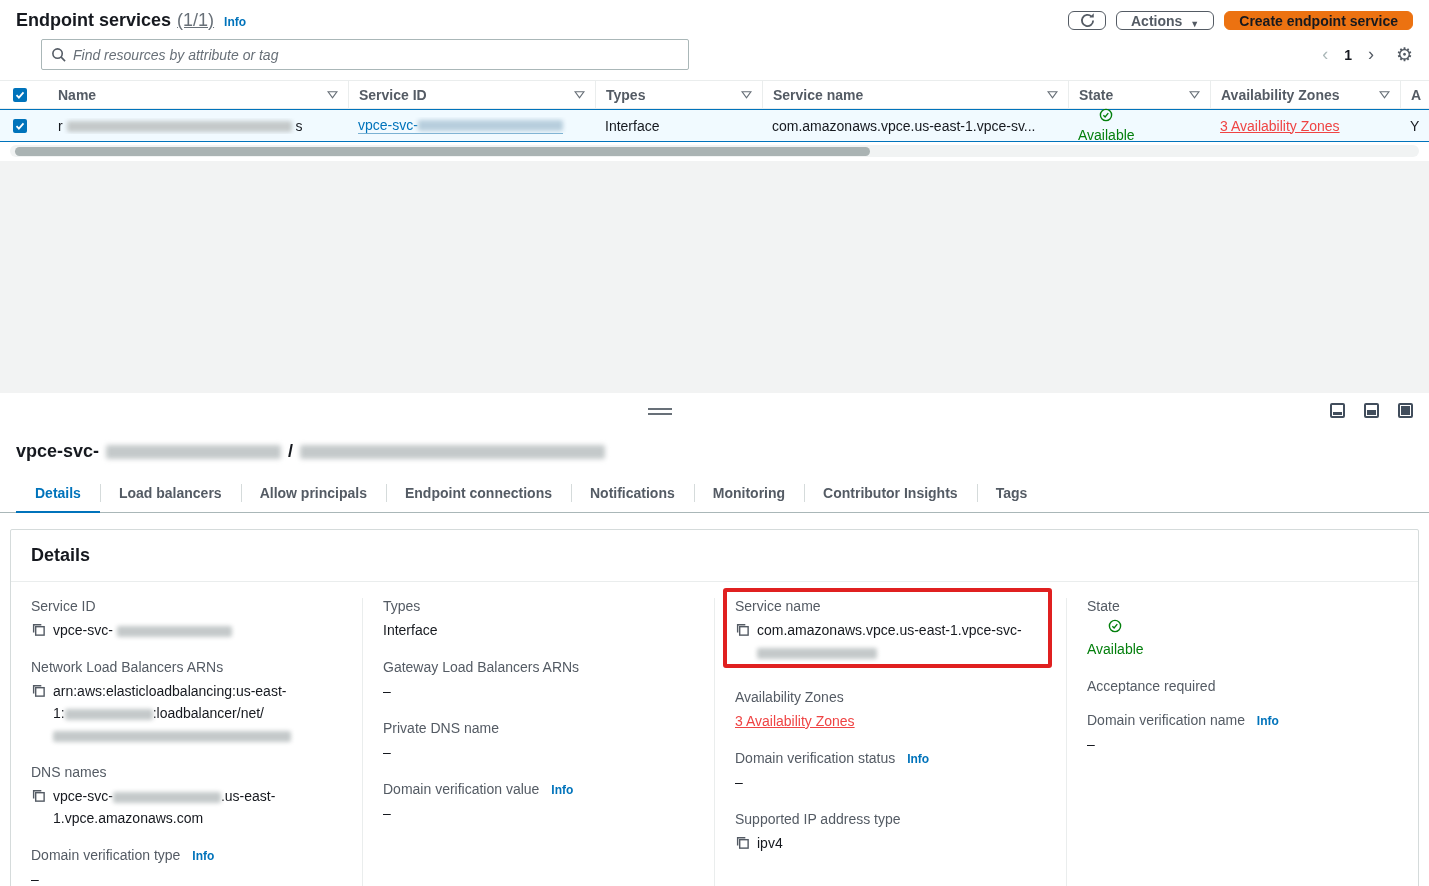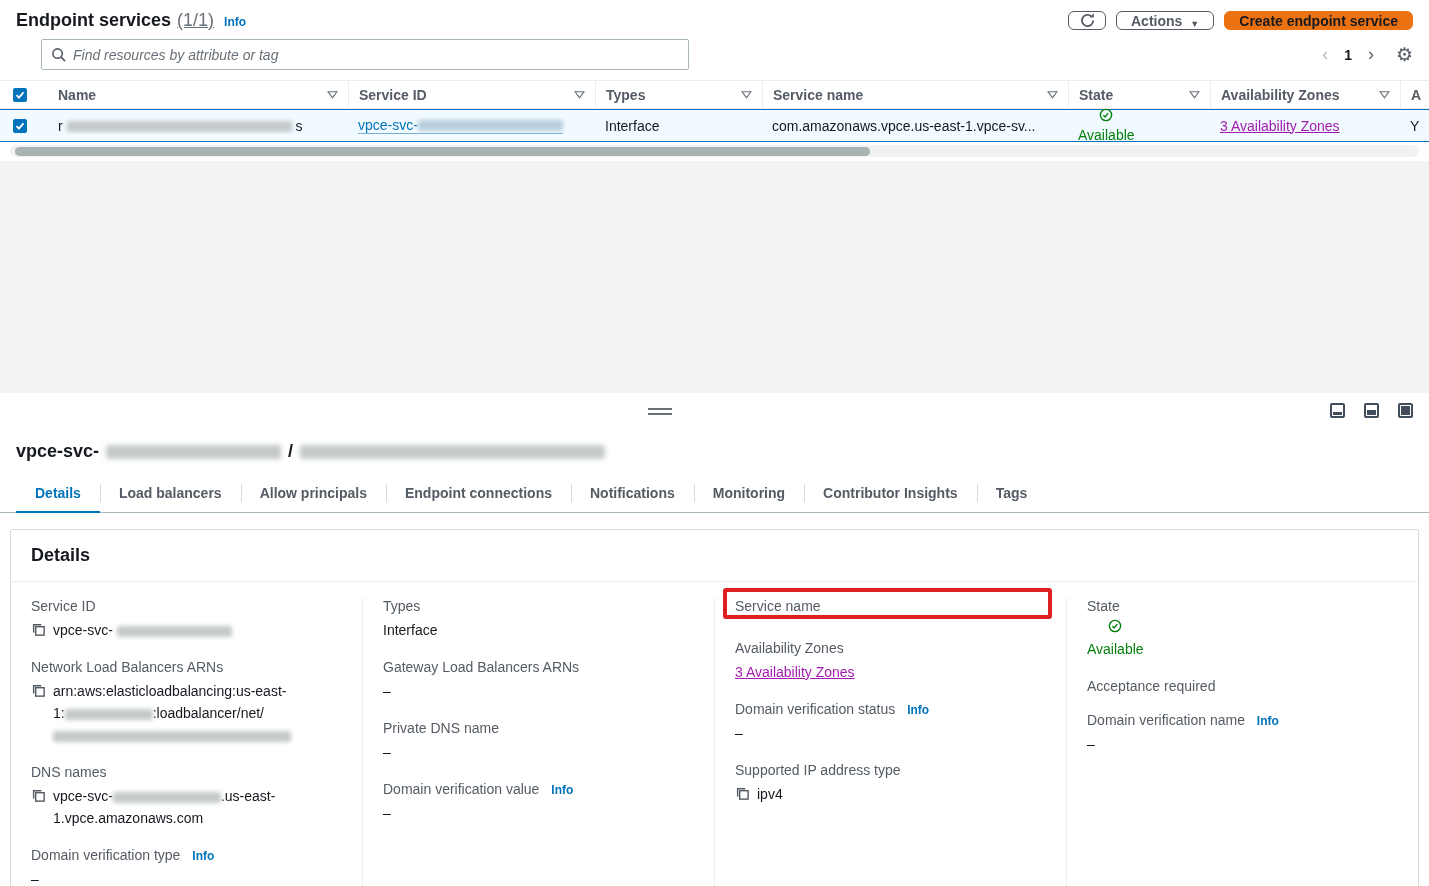--- a/index.html
+++ b/index.html
@@ -43,21 +43,21 @@
   .c4{width:306px;} .c5{width:142px;} .c6{width:190px;} .c7{width:120px;}
   .trow { display:flex; align-items:center; height:33px; background:#f1faff;
           border-top:1px solid #0073bb; border-bottom:1px solid #0073bb; }
   .td { padding:0 10px; white-space:nowrap; overflow:hidden; }
   .checkbox { width:14px; height:14px; background:#0073bb; border-radius:2px; display:inline-flex;
               align-items:center; justify-content:center; cursor:pointer; margin-left:3px; }
   .redact { display:inline-block; height:11px; border-radius:2px; background:#c4c9ca;
             filter:blur(2px); vertical-align:middle; }
   .redact.link { background:#b7cedd; }
   .tbl-link { color:#0073bb; cursor:pointer; border-bottom:1px solid #7ab1d3; display:inline-flex; align-items:center; }
-  .az-link { color:#a21caf; text-decoration:underline; cursor:pointer; }
+  .az-link { color:#ef4444; text-decoration:underline; cursor:pointer; }
   .status-green { color:#037f0c; display:inline-flex; align-items:center; gap:5px;flex-direction:column; }
 
   .hscroll { height:12px; margin:3px 10px 0; background:#f1f3f3; border-radius:6px; position:relative; }
   .hscroll .thumb { position:absolute; left:5px; top:1.5px; height:9px; width:855px; background:#aab3b3; border-radius:5px; cursor:pointer; }
   .gray-spacer { flex:1; background:#f2f3f3; margin-top:4px; }
 
   
   .split-bar { height:38px; background:#fff; position:relative; display:flex; align-items:center; }
   .split-handle { position:absolute; left:648px; top:15px; width:24px; cursor:row-resize; }
   .split-handle div { border-top:2px solid #687078; margin-bottom:3px; }
@@ -370,20 +370,32 @@
           <div class="field-value">
               <span class="dash">–</span>
             </div>
         </div>
       </div>
 
       <div class="col">
         <div class="field" style="margin-bottom:26px;">
           <div class="red-box"></div>
           <div class="field-label">Service name</div>
+          <div class="field-value">
+            <button class="copy-btn">
+              <svg width="15" height="15" viewBox="0 0 16 16">
+                  <rect x="5" y="5" width="9" height="9" fill="none" stroke="#545b64" stroke-width="1.5"></rect>
+                  <path d="M11 3H2.8v8.2" fill="none" stroke="#545b64" stroke-width="1.5"></path>
+                </svg>
+            </button>
+            <span class="value-lines">
+              <span>com.amazonaws.vpce.us-east-1.vpce-svc-</span><br>
+              <span class="redact" style="width:120px;"></span>
+            </span>
+          </div>
         </div>
         <div class="field">
           <div class="field-label">Availability Zones</div>
           <div class="field-value">
             <span class="az-link">3 Availability Zones</span>
           </div>
         </div>
         <div class="field">
           <div class="field-label">
             <span>Domain verification status</span>

